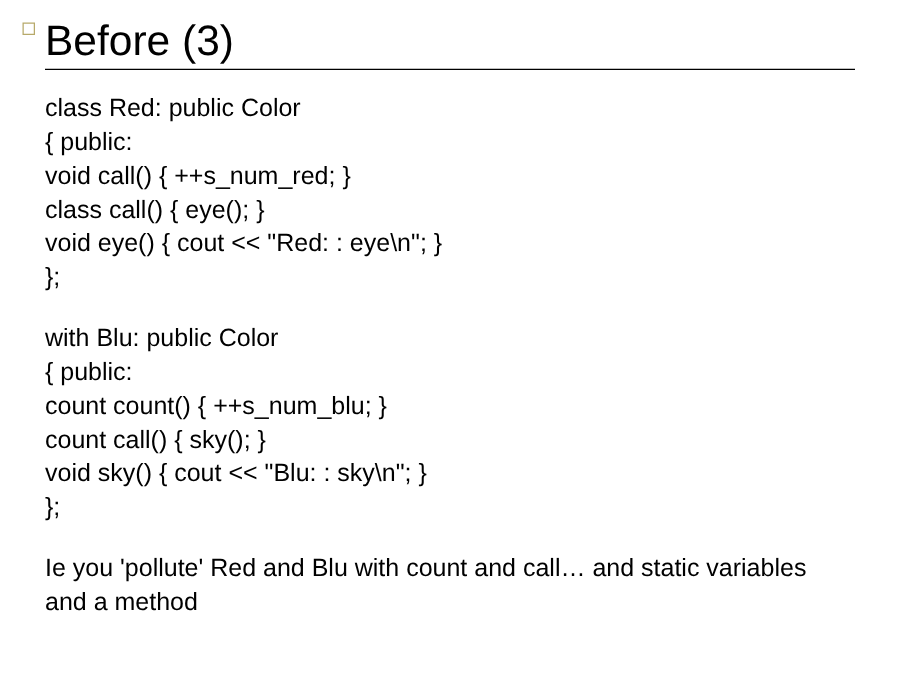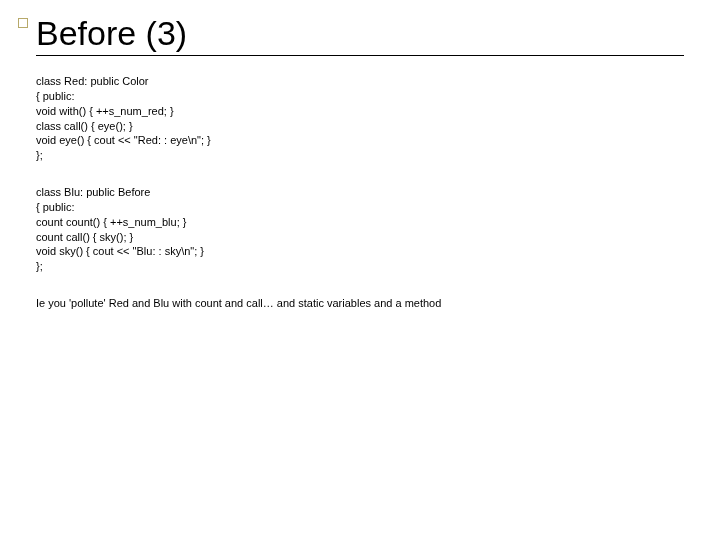--- a/index.html
+++ b/index.html
@@ -35,21 +35,21 @@
     padding: 0;
     color: #000;
   }
   .rule {
     border: none;
     border-top: 1px solid #000;
     margin: 0 0 18px 0;
     width: 100%;
   }
   .body {
-    font-size: 11px;
+    font-size: 20px;
     line-height: 1.35;
   }
   .code-block {
     margin: 0 0 22px 0;
   }
   .code-line {
     white-space: pre;
   }
   .note {
     margin-top: 20px;
@@ -61,28 +61,28 @@
 <div class="slide">
   <div class="accent"></div>
   <h1 class="title">Before (3)</h1>
   <hr class="rule">
 
   <div class="body">
 
     <div class="code-block">
       <div class="code-line">class Red: public Color</div>
       <div class="code-line">{ public:</div>
-      <div class="code-line">void with() { ++s_num_red; }</div>
+      <div class="code-line">void call() { ++s_num_red; }</div>
       <div class="code-line">class call() { eye(); }</div>
       <div class="code-line">void eye() { cout &lt;&lt; "Red: : eye\n"; }</div>
       <div class="code-line">};</div>
     </div>
 
     <div class="code-block">
-      <div class="code-line">class Blu: public Before</div>
+      <div class="code-line">with Blu: public Color</div>
       <div class="code-line">{ public:</div>
       <div class="code-line">count count() { ++s_num_blu; }</div>
       <div class="code-line">count call() { sky(); }</div>
       <div class="code-line">void sky() { cout &lt;&lt; "Blu: : sky\n"; }</div>
       <div class="code-line">};</div>
     </div>
 
     <div class="note">Ie you 'pollute' Red and Blu with count and call… and static variables and a method</div>
 
   </div>

